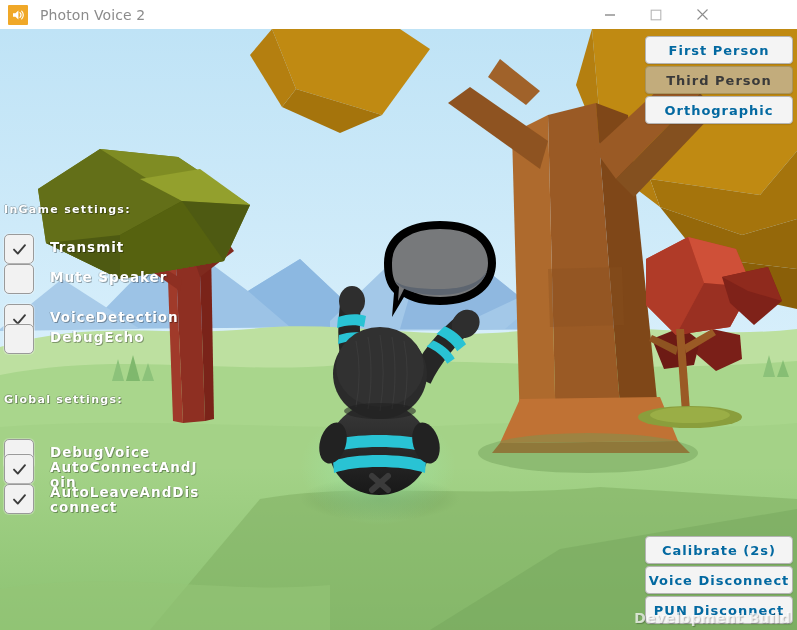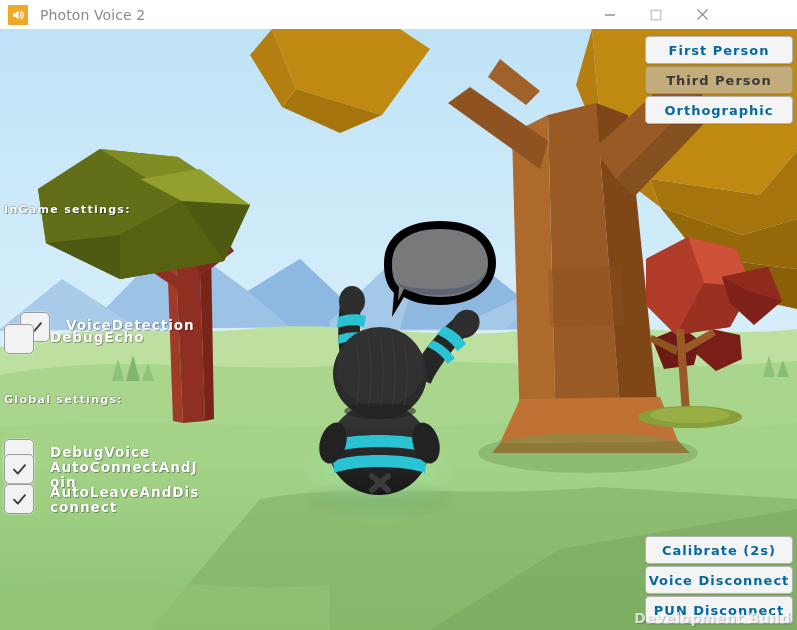--- a/index.html
+++ b/index.html
@@ -337,23 +337,35 @@
                    L398,272 L399,258
                    C393,252 392,244 392,234
                    C392,216 406,200 440,200 Z" fill="#77797b"></path>
           <path d="M395,252 C400,260 414,266 440,266 C468,266 484,254 487,242 C480,254 464,260 440,260 C416,260 402,258 395,252 Z" fill="#5d6570"></path>
         </g>
       </svg>
     </div>
 
     <div class="unity-label section-title" style="left:4px; top:174px;">InGame settings:</div>
 
-
-
-    <div class="cb-row" style="left:4px; top:283px;margin-left:16px;">
+    <div class="cb-row" style="left:4px; top:205px;">
+      <div class="checkbox">
+        <svg width="17" height="17" viewBox="0 0 17 17">
+            <path d="M3 8.6 L6.8 12.6 L14 4.2" stroke="#3c3c3c" stroke-width="1.9" fill="none" stroke-linecap="round" stroke-linejoin="round"></path>
+          </svg>
+      </div>
+      <div class="cb-label" style="margin-left:16px;">Transmit</div>
+    </div>
+
+    <div class="cb-row" style="left:4px; top:235px;">
+      <div class="checkbox"></div>
+      <div class="cb-label" style="margin-left:16px;">Mute Speaker</div>
+    </div>
+
+    <div class="cb-row" style="left:4px; top:275px;">
       <div class="checkbox">
         <svg width="17" height="17" viewBox="0 0 17 17">
             <path d="M3 8.6 L6.8 12.6 L14 4.2" stroke="#3c3c3c" stroke-width="1.9" fill="none" stroke-linecap="round" stroke-linejoin="round"></path>
           </svg>
       </div>
       <div class="cb-label" style="margin-left:16px;">VoiceDetection</div>
     </div>
 
     <div class="cb-row" style="left:4px; top:295px;">
       <div class="checkbox"></div>

